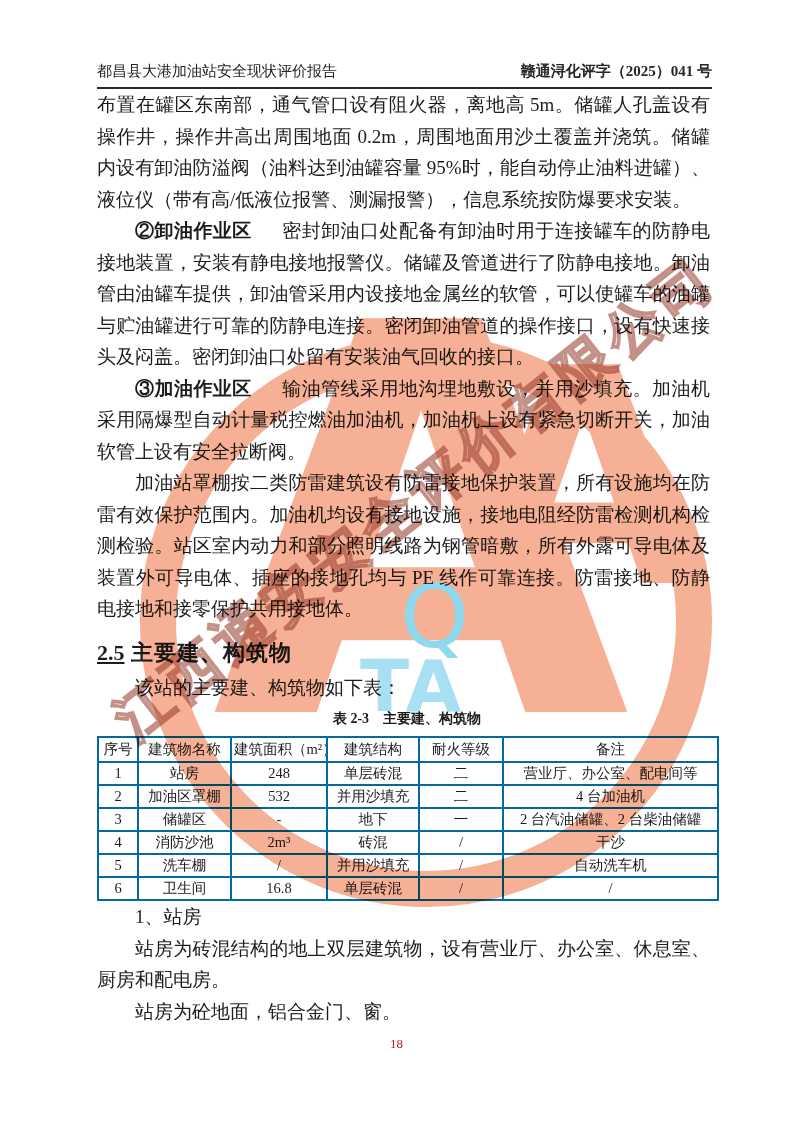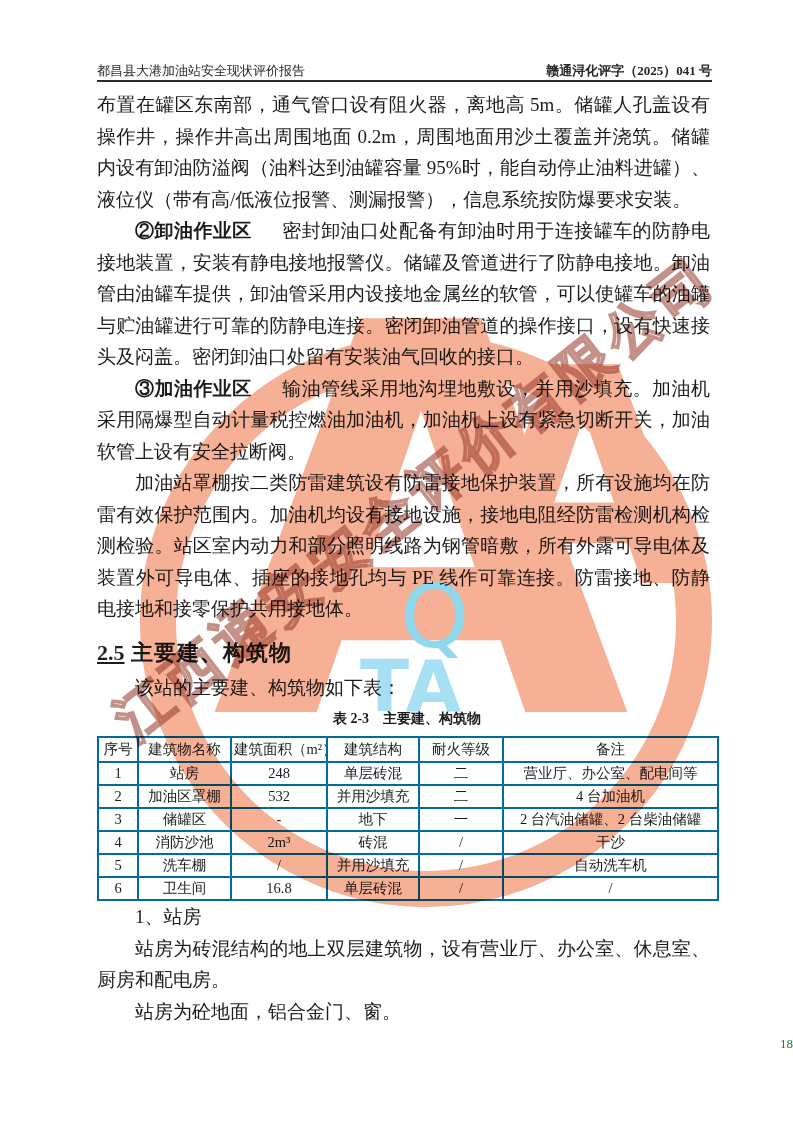--- a/index.html
+++ b/index.html
@@ -9,22 +9,23 @@
     background:#ffffff;
     margin:0 auto;
     overflow:hidden;
     font-family:"Liberation Serif","DejaVu Serif",serif;
     color:#1c1c1c;
   }
   
   .hdr{
     position:absolute;left:97px;right:81px;top:62px;
     display:flex;justify-content:space-between;align-items:flex-end;
-    font-size:13px;color:#262626;
+    font-size:15px;color:#262626;
     border-bottom:2px solid #2a2a2a;
+    padding-bottom:6px;
     text-align:center;
   }
   .hdr .right{font-weight:bold;}
   
   .content{
     position:absolute;left:97px;right:83px;top:89px;
     font-size:19px;line-height:31.5px;
     text-align:justify;
   }
   .content p{margin:0;}
@@ -53,21 +54,21 @@
     border:2px solid #0369a1;
     text-align:center;vertical-align:middle;
     padding:0 2px;height:21px;line-height:17px;
     font-weight:normal;overflow:hidden;white-space:nowrap;
   }
   table.main th{height:23px;}
   .after-tbl{margin-top:7px;}
   
   .footer{
     position:absolute;left:0;right:0;top:1036px;
-    text-align:right;font-size:13px;color:#15803d;
+    text-align:center;font-size:13px;color:#b91c1c;
   }
   
   .wm{
     position:absolute;inset:0;
     pointer-events:none;
     mix-blend-mode:multiply;
     z-index:5;
   }
   .wm-ring{
     position:absolute;left:140px;top:335px;

